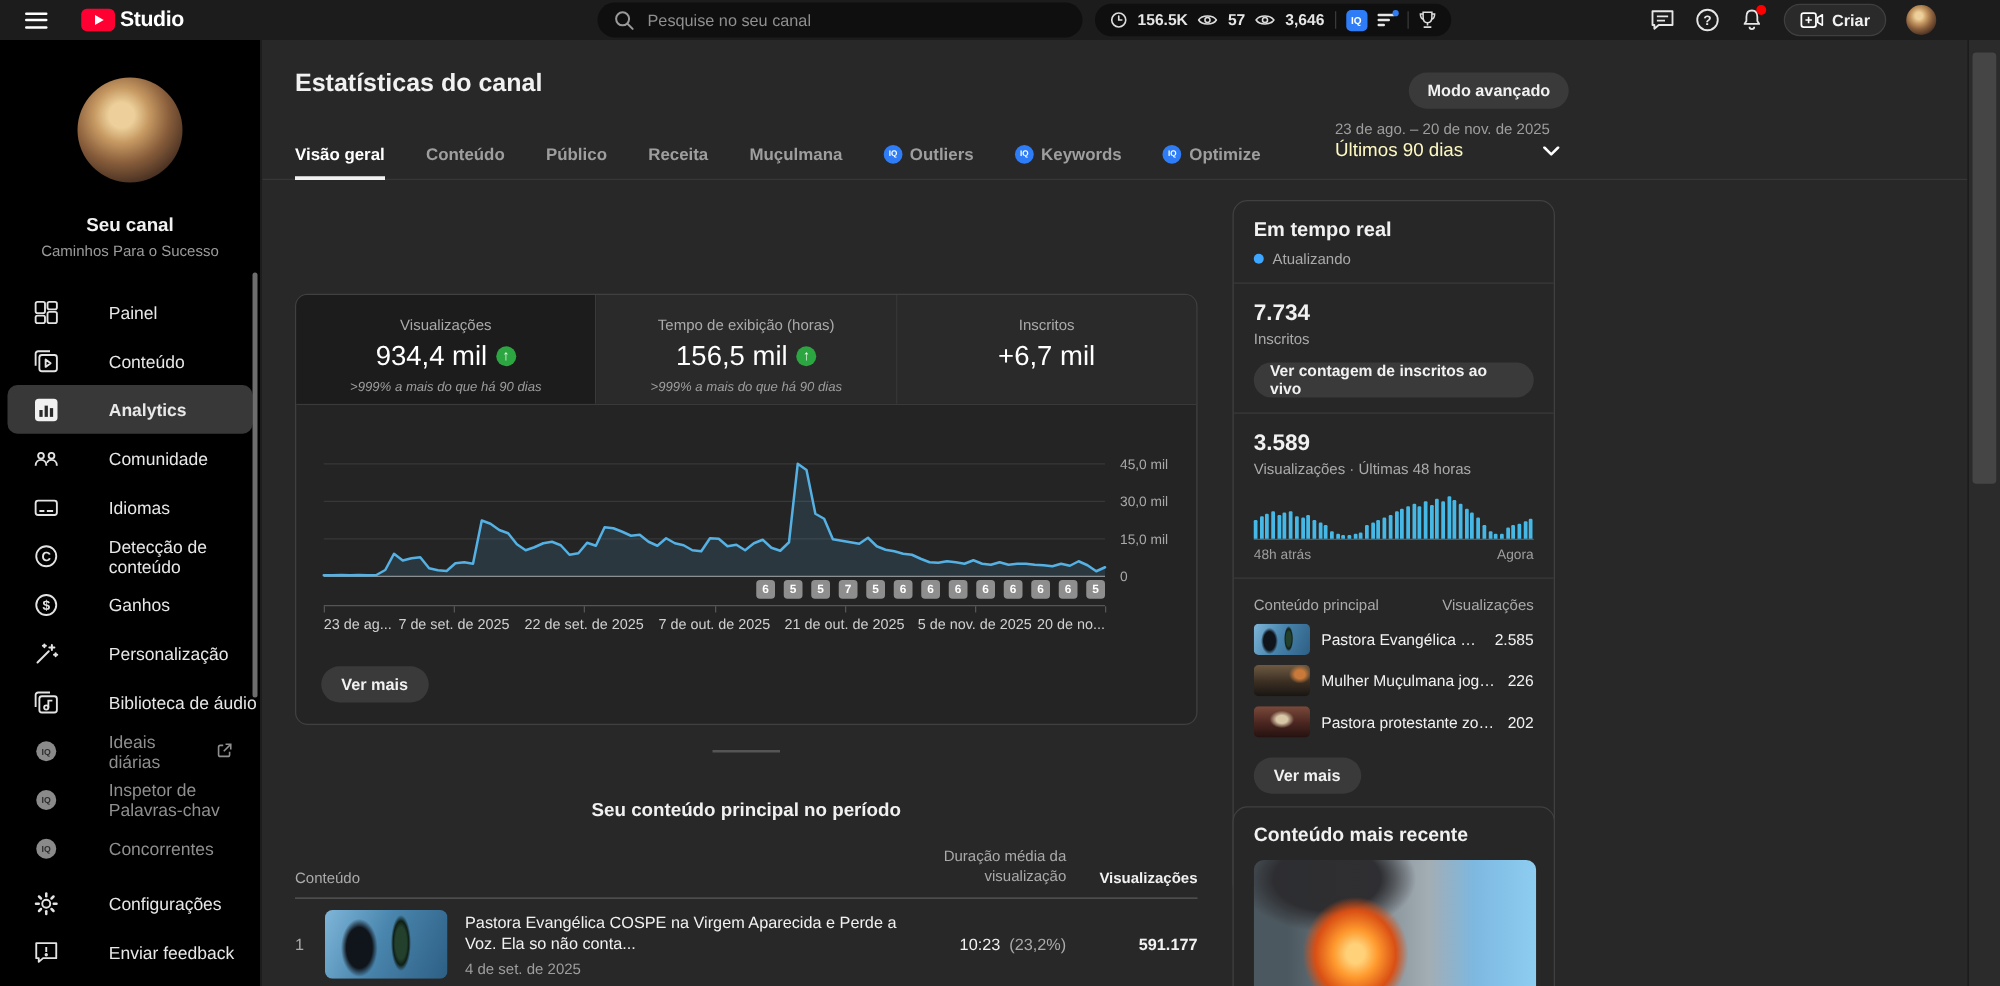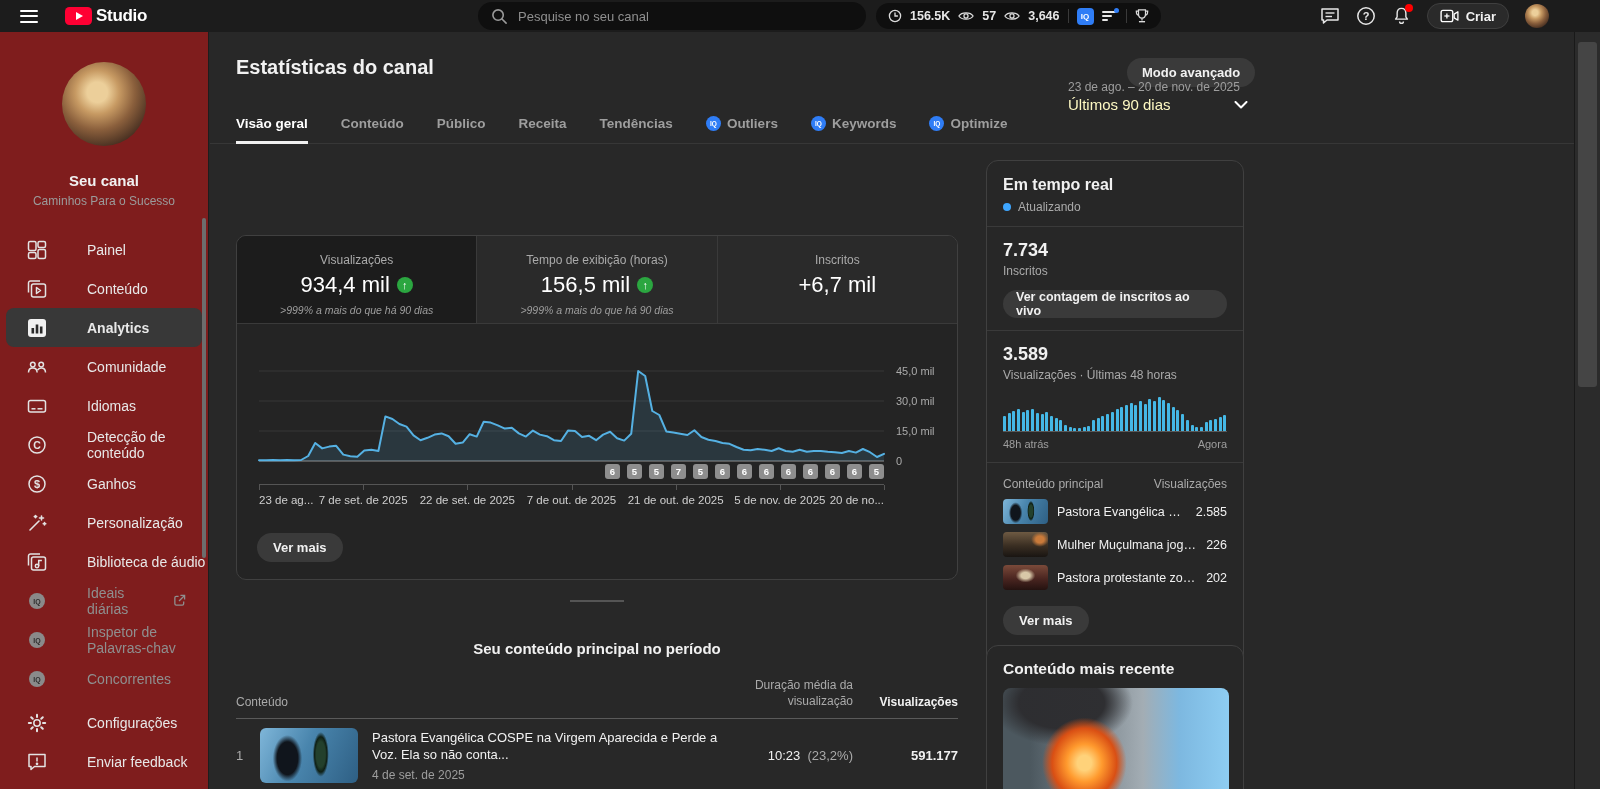--- a/index.html
+++ b/index.html
@@ -23,21 +23,21 @@
   .rank-ic i{position:absolute;left:0;height:2px;background:#e6e6e6;border-radius:1px}
   .rank-ic .dotb{position:absolute;right:-1px;top:-1px;width:5px;height:5px;border-radius:50%;background:#2f7df6}
   .top-actions{position:absolute;right:51px;top:0;height:32px;display:flex;align-items:center;gap:16px}
   .criar{display:flex;align-items:center;gap:7px;height:26px;padding:0 12px;border:1px solid #3f3f3f;background:#2a2a2a;border-radius:14px;font-size:13px;font-weight:bold}
   .avatar-grad{background:radial-gradient(circle at 42% 36%,#eccf9a 0 14%,#c79a63 30%,#8a5f3c 52%,#4a3122 76%,#241710 100%)}
   .avatar-sm{width:24px;height:24px;border-radius:50%}
   .bell-wrap{position:relative}
   .bell-dot{position:absolute;top:-2px;right:-2px;width:8px;height:8px;border-radius:50%;background:#f00}
 
   
-  .sidebar{position:absolute;top:32px;left:0;width:209px;bottom:0;background:#7f1d1d;border-right:1px solid #1d1d1d}
+  .sidebar{position:absolute;top:32px;left:0;width:209px;bottom:0;background:#000000;border-right:1px solid #1d1d1d}
   .avatar-lg{width:84px;height:84px;border-radius:50%;margin:30px auto 0}
   .ch-name{margin-top:26px;text-align:center;font-size:15px;font-weight:bold}
   .ch-sub{margin-top:5px;text-align:center;font-size:12px;color:#9b9b9b}
   .nav{margin-top:22px}
   .nav-item{height:39px;display:flex;align-items:center;padding-left:27px;gap:40px;font-size:14px;color:#e8e8e8}
   .nav-item .ic{width:20px;height:20px;flex:none;display:flex;align-items:center;justify-content:center}
   .nav-item.active{background:#383838;border-radius:8px;margin:0 6px;padding-left:21px;font-weight:bold}
   .nav-item.dim{color:#8f8f8f}
   .nav-item .extlink{margin-left:auto;margin-right:22px}
   .nav-spacer{height:5px}
@@ -46,21 +46,21 @@
   
   .main{position:absolute;left:210px;top:32px;right:26px;bottom:0}
   .page-title{position:absolute;left:26px;top:24px;font-size:20px;font-weight:bold}
   .tabs{position:absolute;left:26px;top:84px;display:flex;gap:33px}
   .tab{position:relative;font-size:13.5px;font-weight:bold;color:#9e9e9e;padding-bottom:13px;display:flex;align-items:center;gap:6px;white-space:nowrap}
   .tab.active{color:#fff}
   .tab.active::after{content:"";position:absolute;left:0;right:0;bottom:0;height:3px;background:#f1f1f1}
   .viq-round{width:15px;height:15px;border-radius:50%;background:#2f7df6;color:#fff;font-size:6.5px;font-weight:bold;display:flex;align-items:center;justify-content:center}
   .tabs-line{position:absolute;left:0;right:0;top:111px;height:1px;background:rgba(255,255,255,0.07)}
   .advanced{position:absolute;left:917px;top:26px;height:29px;padding:0 15px;background:#3a3a3a;border-radius:15px;font-size:13px;font-weight:bold;display:flex;align-items:center}
-  .datesel{position:absolute;left:858px;top:48px;width:180px}
+  .datesel{position:absolute;left:858px;top:64px;width:180px}
   .date-range{font-size:12px;color:#9e9e9e;white-space:nowrap}
   .period-row{display:flex;align-items:center;font-size:15px;color:#fef9c3;margin-top:2px}
   .period-row svg{margin-left:auto}
 
   .headline{position:absolute;left:26px;top:140px;width:722px;text-align:center;font-size:23px;font-weight:bold}
 
   .card-main{position:absolute;left:26px;top:203px;width:722px;height:345px;background:#242424;border:1px solid #404040;border-radius:10px;overflow:hidden}
   .metrics{display:flex;height:88px;border-bottom:1px solid #3a3a3a}
   .metric{flex:1;border-right:1px solid #3a3a3a;background:#2a2a2a;display:flex;flex-direction:column;align-items:center;padding-top:17px}
   .metric:last-child{border-right:none}
@@ -412,21 +412,21 @@
     <span class="tab ptr">
         <span>Conteúdo</span>
       </span>
     <span class="tab ptr">
         <span>Público</span>
       </span>
     <span class="tab ptr">
         <span>Receita</span>
       </span>
     <span class="tab ptr">
-        <span>Tendências</span>
+        <span>Muçulmana</span>
       </span>
     <span class="tab ptr">
         <span class="viq-round">IQ</span>
         <span>Outliers</span>
       </span>
     <span class="tab ptr">
         <span class="viq-round">IQ</span>
         <span>Keywords</span>
       </span>
     <span class="tab ptr">

